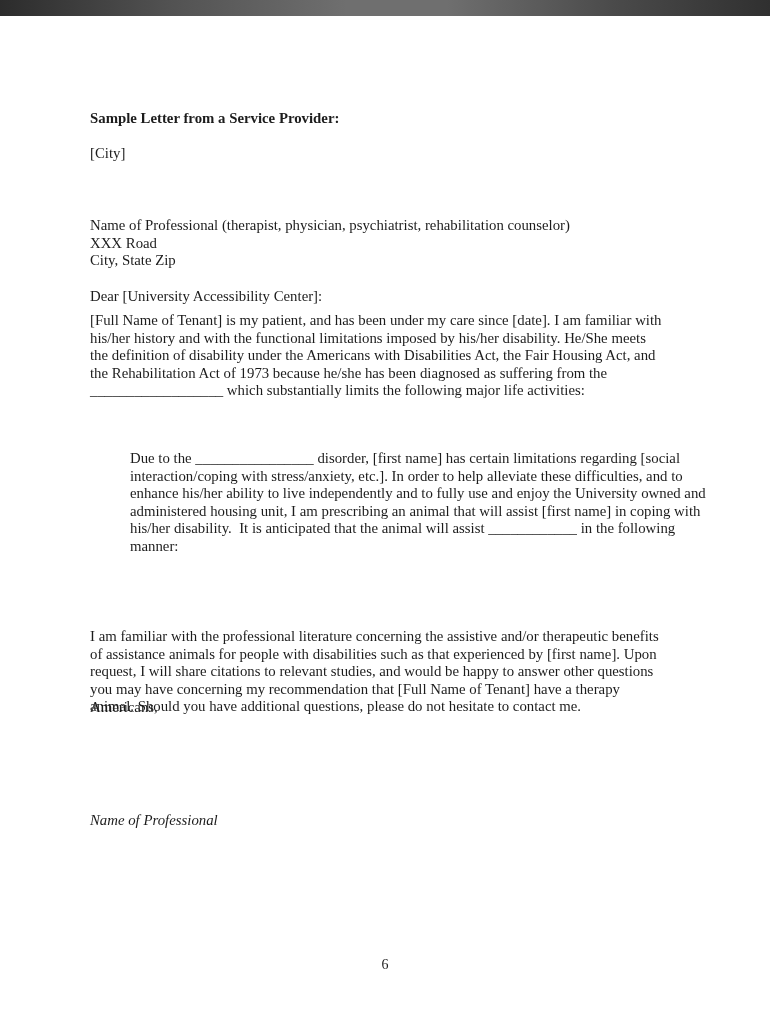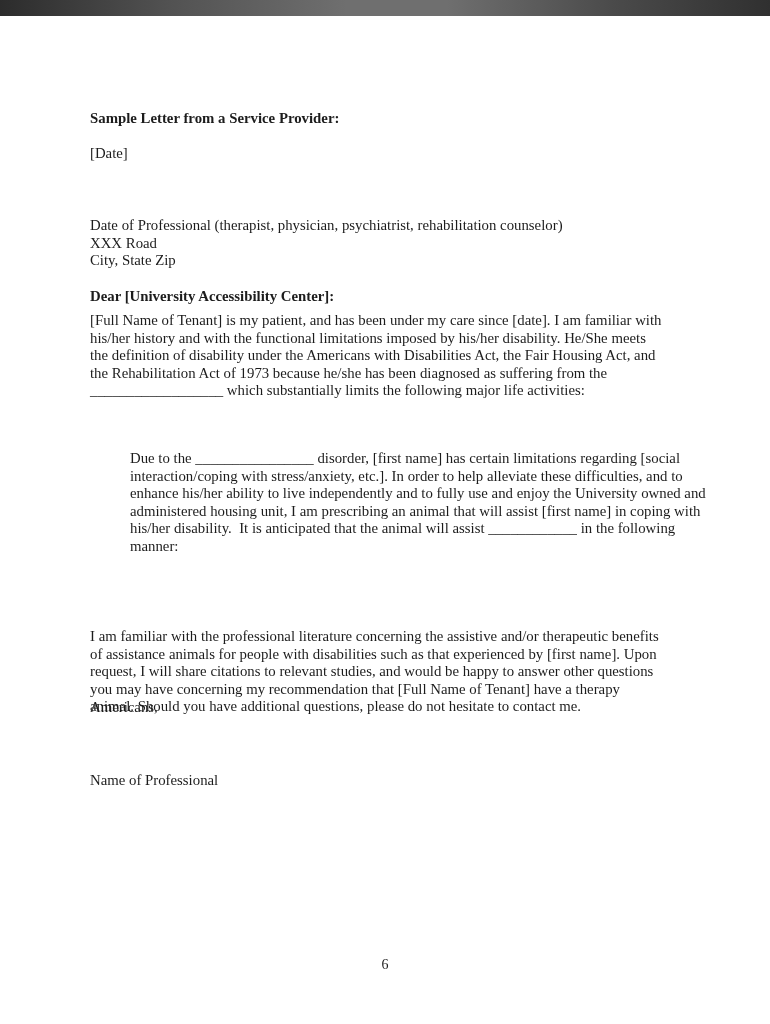--- a/index.html
+++ b/index.html
@@ -27,47 +27,47 @@
   .block {
     position: absolute;
     left: 90px;
     width: 594px;
     white-space: pre-wrap;
   }
   .title { font-weight: bold; }
   .t-title     { top: 110px; }
   .t-date      { top: 145px; }
   .t-sender    { top: 217px; }
-  .t-salute    { top: 288px; font-weight: bold; }
+  .t-salute    { top: 288px; }
   .t-p1        { top: 312px; }
   .t-p2        { top: 450px; margin-left: 40px; }
   .t-p3        { top: 628px; }
   .t-closing   { top: 699px; }
-  .t-signature { top: 772px; }
+  .t-signature { top: 812px; font-style: italic; }
   .pagenum {
     position: absolute;
     top: 956px; left: 0;
     width: 770px;
     text-align: center;
     font-size: 14px;
     color: #222222;
   }
 </style>
 </head>
 <body>
 
 <div class="page">
 
   <div class="topbar"></div>
 
   <div class="block title t-title">Sample Letter from a Service Provider:</div>
 
-  <div class="block t-date">[Date]</div>
+  <div class="block t-date">[City]</div>
 
-  <div class="block t-sender">Date of Professional (therapist, physician, psychiatrist, rehabilitation counselor)
+  <div class="block t-sender">Name of Professional (therapist, physician, psychiatrist, rehabilitation counselor)
 XXX Road
 City, State Zip</div>
 
   <div class="block t-salute">Dear [University Accessibility Center]:</div>
 
   <div class="block t-p1">[Full Name of Tenant] is my patient, and has been under my care since [date]. I am familiar with
 his/her history and with the functional limitations imposed by his/her disability. He/She meets
 the definition of disability under the Americans with Disabilities Act, the Fair Housing Act, and
 the Rehabilitation Act of 1973 because he/she has been diagnosed as suffering from the
 __________________ which substantially limits the following major life activities:</div>

